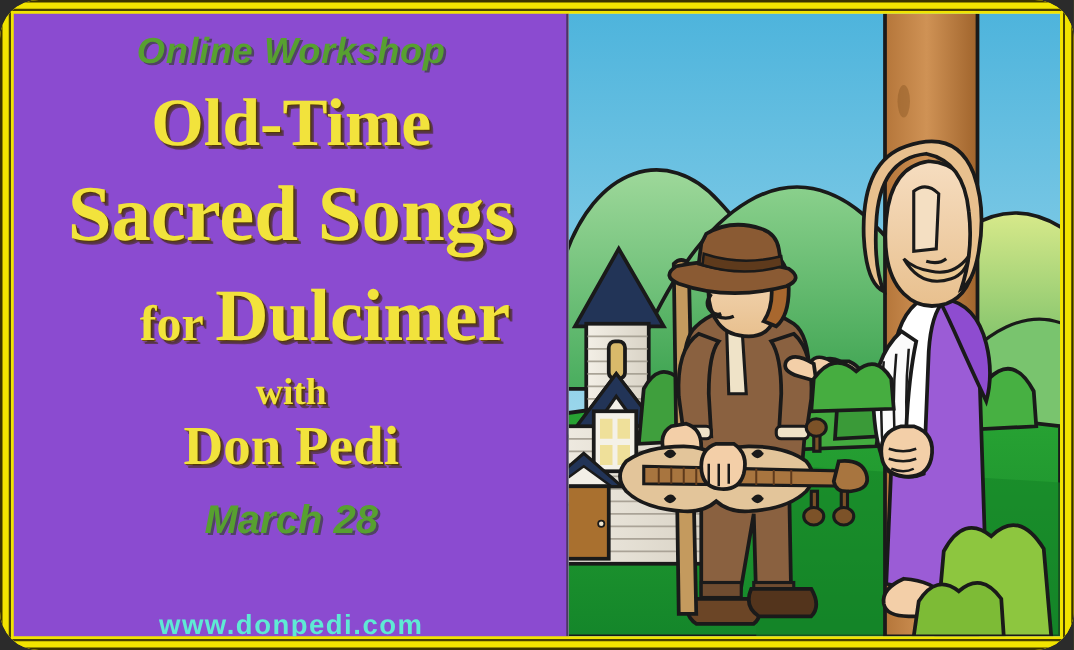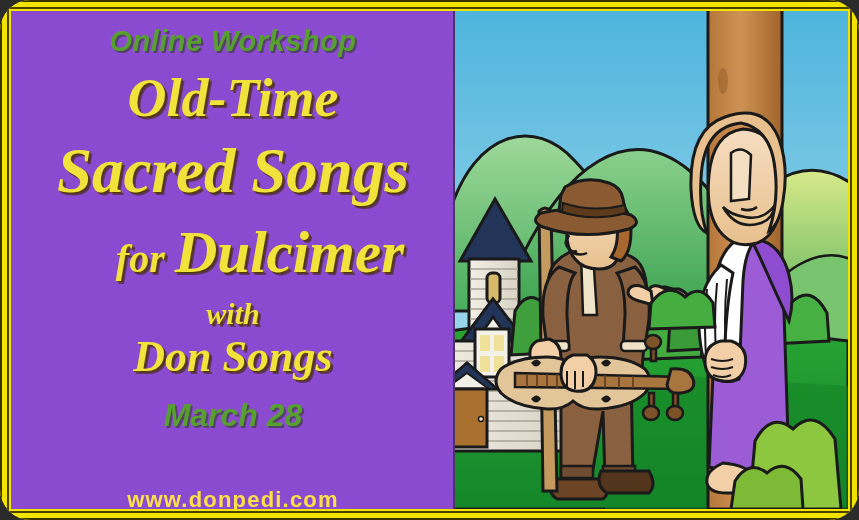--- a/index.html
+++ b/index.html
@@ -47,42 +47,41 @@
     line-height:1;
   }
   .serif-gold{
     font-family:"Liberation Serif","DejaVu Serif",serif;
     color:#f2e33c;
     font-weight:700;
     text-shadow:
       3px 3px 0 rgba(60,40,10,.55),
       2px 2px 1px rgba(90,60,20,.45),
       1px 1px 0 #7a5a00;
-    font-style: italic;
   }
   .sans-green{
     font-family:"Liberation Sans","DejaVu Sans",sans-serif;
     color:#57a030;
     font-weight:700;
     text-shadow:2px 2px 0 rgba(35,60,15,.55);
   }
 
   .l-workshop{ top:16px;  font-size:29px; font-style:italic; letter-spacing:.5px;}
   .l-oldtime { top:60px;  font-size:54px; }
   .l-sacred  { top:129px; font-size:63px; }
   .l-for     { top:212px; font-size:40px;margin-left:27px; }
   .l-for .big{ font-size:59px; }
   .l-with    { top:288px; font-size:30px;text-align:center; }
   .l-name    { top:324px; font-size:44px; }
   .l-date    { top:388px; font-size:32px;font-style:italic; }
   .l-time    { top:434px; font-size:26px; font-weight:400;}
   .l-url{
     top:478px;font-size:22px;font-weight:700;letter-spacing:1.2px;
     font-family:"Liberation Sans","DejaVu Sans",sans-serif;
-    color:#fde047;
+    color:#5eead4;
   }
 
   
   .panel-right{
     position:absolute;
     left:455px;top:11px;
     width:393px;height:498px;
     overflow:hidden;
     background:#8fd3ea;
     box-shadow:inset 0 0 0 2px #232323;
@@ -105,21 +104,21 @@
 
     <div class="txt serif-gold l-sacred">Sacred Songs</div>
 
     <div class="txt serif-gold l-for">
       <span>for</span>
       <span class="big">Dulcimer</span>
     </div>
 
     <div class="txt serif-gold l-with">with</div>
 
-    <div class="txt serif-gold l-name">Don Songs</div>
+    <div class="txt serif-gold l-name">Don Pedi</div>
 
     <div class="txt sans-green l-date">March 28</div>
 
 
     <div class="txt l-url">www.donpedi.com</div>
   </div>
 
   <div class="panel-right">
     <svg class="art" viewBox="0 0 393 498" preserveAspectRatio="none">
       <defs>

